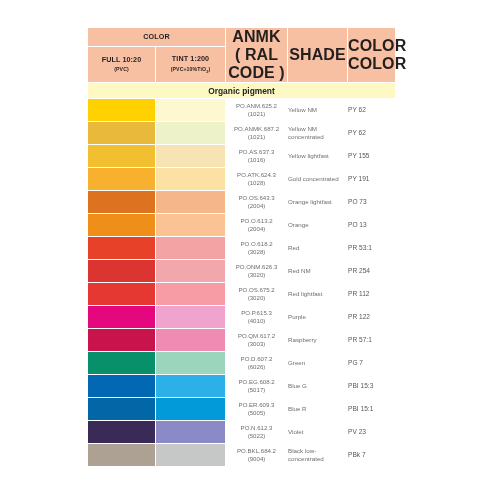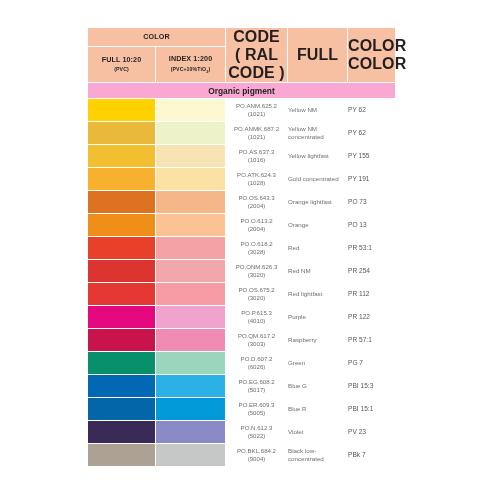--- a/index.html
+++ b/index.html
@@ -52,21 +52,21 @@
   .hdr-sub {
     display: block;
     font-size: 5.2px;
     font-weight: bold;
     margin-top: 1px;
   }
   .hdr-sub sub {
     font-size: 4px;
   }
   .section-row td {
-    background: #f9a8d4;
+    background: #fef9c3;
     color: #231f20;
     font-weight: bold;
     font-size: 8.4px;
     text-align: center;
     height: 15px;
     vertical-align: middle;
   }
   .col-full   { width: 68px; }
   .col-tint   { width: 70px; }
   .col-code   { width: 62px; }
@@ -122,36 +122,36 @@
       <col class="col-full">
         <col class="col-tint">
         <col class="col-code">
         <col class="col-name">
         <col class="col-index">
     </colgroup>
     <thead>
       <tr>
         <th class="hdr hdr-top" colspan="2">COLOR</th>
         <th class="hdr" rowspan="2">
-          <div>CODE</div>
+          <div>ANMK</div>
           <div>( RAL CODE )</div>
         </th>
-        <th class="hdr" rowspan="2">FULL</th>
+        <th class="hdr" rowspan="2">SHADE</th>
         <th class="hdr" rowspan="2">
           <div>COLOR</div>
           <div>COLOR</div>
         </th>
       </tr>
       <tr>
         <th class="hdr hdr-main">
           <div>FULL 10:20</div>
           <span class="hdr-sub">(PVC)</span>
         </th>
         <th class="hdr hdr-main">
-          <div>INDEX 1:200</div>
+          <div>TINT 1:200</div>
           <span class="hdr-sub">(PVC+10%TiO<sub>2</sub>)</span>
         </th>
       </tr>
     </thead>
     <tbody id="chart-body">
       <tr class="section-row">
         <td colspan="5">Organic pigment</td>
       </tr>
     <tr>
           <td class="swatch">

